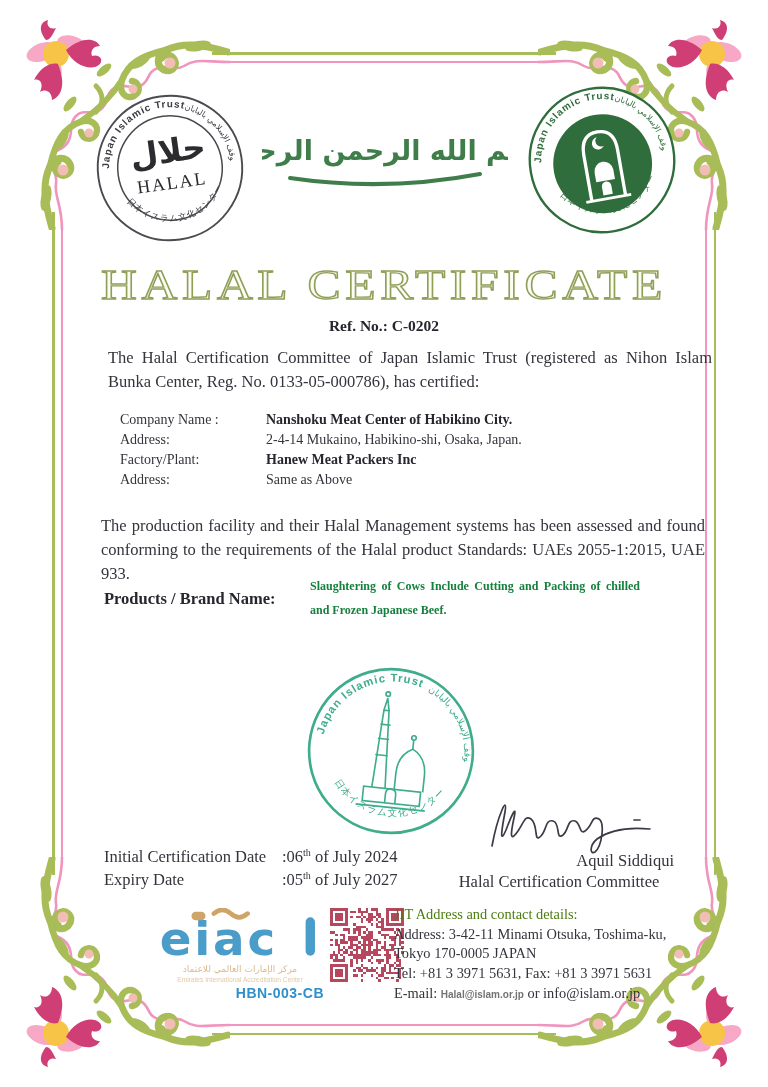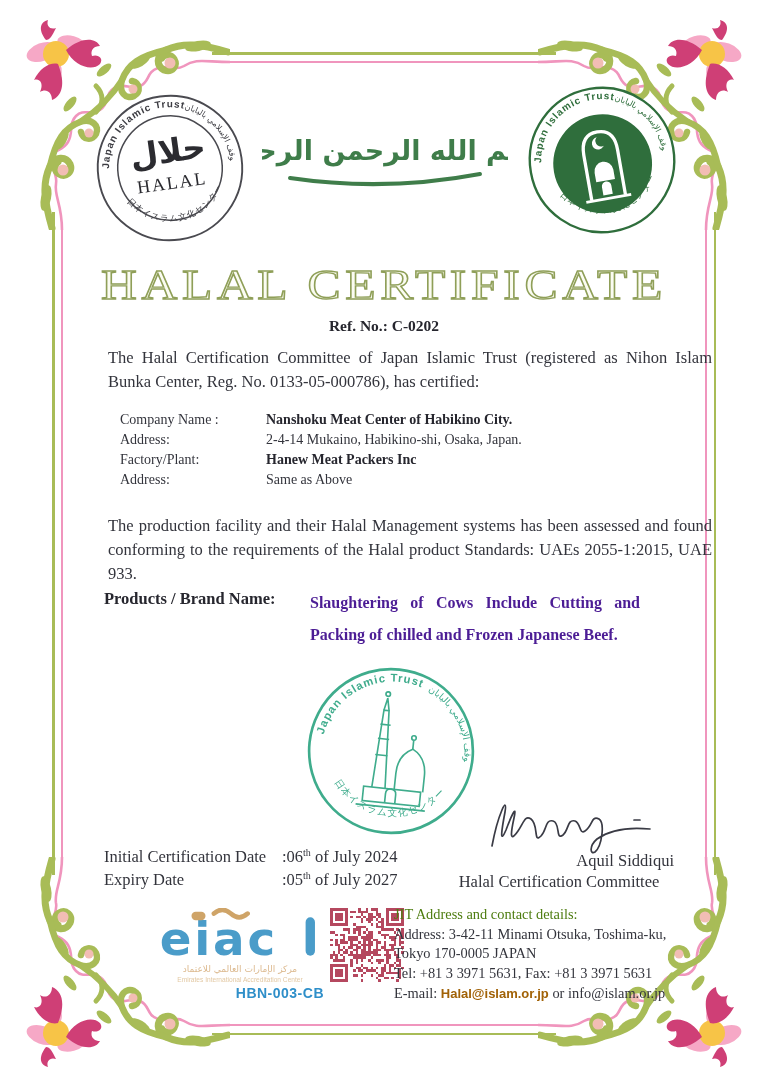--- a/index.html
+++ b/index.html
@@ -35,47 +35,47 @@
   .title-svg{position:absolute;left:84px;top:260px;width:600px;height:50px;}
   .refno{position:absolute;left:0;right:0;top:317px;text-align:center;
          font-weight:bold;font-size:15.5px;color:#26262e;}
   .intro{position:absolute;left:108px;top:346px;width:604px;
          font-size:16.5px;line-height:1.44;text-align:justify;}
   .details{position:absolute;left:120px;top:410px;width:540px;font-size:14px;line-height:1.43;}
   .drow{display:flex;}
   .dlabel{width:146px;flex:0 0 146px;}
   .dvalue{flex:1;}
   .bold{font-weight:bold;color:#26262e;}
-  .assessment{position:absolute;left:108px;top:514px;width:604px;
+  .assessment{position:absolute;left:101px;top:514px;width:604px;
               font-size:16.5px;line-height:1.44;text-align:justify;}
   .products-label{position:absolute;left:104px;top:589px;font-size:16.5px;
                   font-weight:bold;color:#26262e;}
-  .products-value{position:absolute;left:310px;top:587px;width:330px;font-size:16px;
-                  font-weight:bold;color:#4c1d95;text-align:justify;line-height:2.02;}
+  .products-value{position:absolute;left:310px;top:574px;width:330px;font-size:12px;
+                  font-weight:bold;color:#15803d;text-align:justify;line-height:2.02;}
   .dates{position:absolute;left:104px;top:846px;font-size:16.5px;line-height:1.38;}
   .dates .dl{display:inline-block;width:178px;}
   sup{font-size:10px;vertical-align:super;line-height:0;}
   .sig-svg{position:absolute;left:478px;top:786px;width:196px;height:72px;}
   .sig-name{position:absolute;left:470px;top:851px;width:204px;text-align:right;font-size:16.5px;}
   .sig-role{position:absolute;left:436px;top:872px;width:246px;text-align:center;font-size:16.5px;}
   
   .eiac-svg{position:absolute;left:156px;top:908px;width:172px;height:58px;}
   .eiac-ar{position:absolute;left:156px;top:964px;width:168px;text-align:center;
            font-family:"DejaVu Sans","Liberation Sans",sans-serif;
            font-size:9px;color:#dcb98e;letter-spacing:1px;}
   .eiac-en{position:absolute;left:152px;top:976px;width:176px;text-align:center;
            font-family:"Liberation Sans",sans-serif;font-size:6.6px;color:#e3c9a4;}
   .eiac-code{position:absolute;left:156px;top:985px;width:168px;text-align:right;
              font-family:"Liberation Sans","DejaVu Sans",sans-serif;
              font-size:14px;font-weight:bold;color:#2f8fc9;letter-spacing:.5px;}
   .qr{position:absolute;left:330px;top:908px;width:74px;height:74px;color:#b5485f;}
   .jit{position:absolute;left:394px;top:905px;width:276px;font-size:14.4px;line-height:1.37;}
   .jit-header{font-weight:normal;color:#4d7c0f;}
   .email-bold{font-family:"Liberation Sans","DejaVu Sans",sans-serif;
-              font-weight:bold;font-size:13px;color:#a16207;}
+              font-weight:bold;font-size:10px;color:#737373;}
 </style>
 </head>
 <body>
 
 <div class="page">
 
   <svg width="0" height="0" style="position:absolute">
     <defs>
       <symbol id="corner-orn" viewBox="0 0 230 230">
         <path d="M230 62 C205 62 196 58 184 66 C174 72 168 64 158 68 C146 72 150 82 140 86 C130 90 124 82 114 88 C104 94 110 104 100 110 C90 116 84 108 76 116 C68 124 74 132 68 142 C62 152 54 148 52 158 C50 168 58 174 56 184 C54 196 62 204 62 230" fill="none" stroke="#f095bd" stroke-width="2.6"></path>

